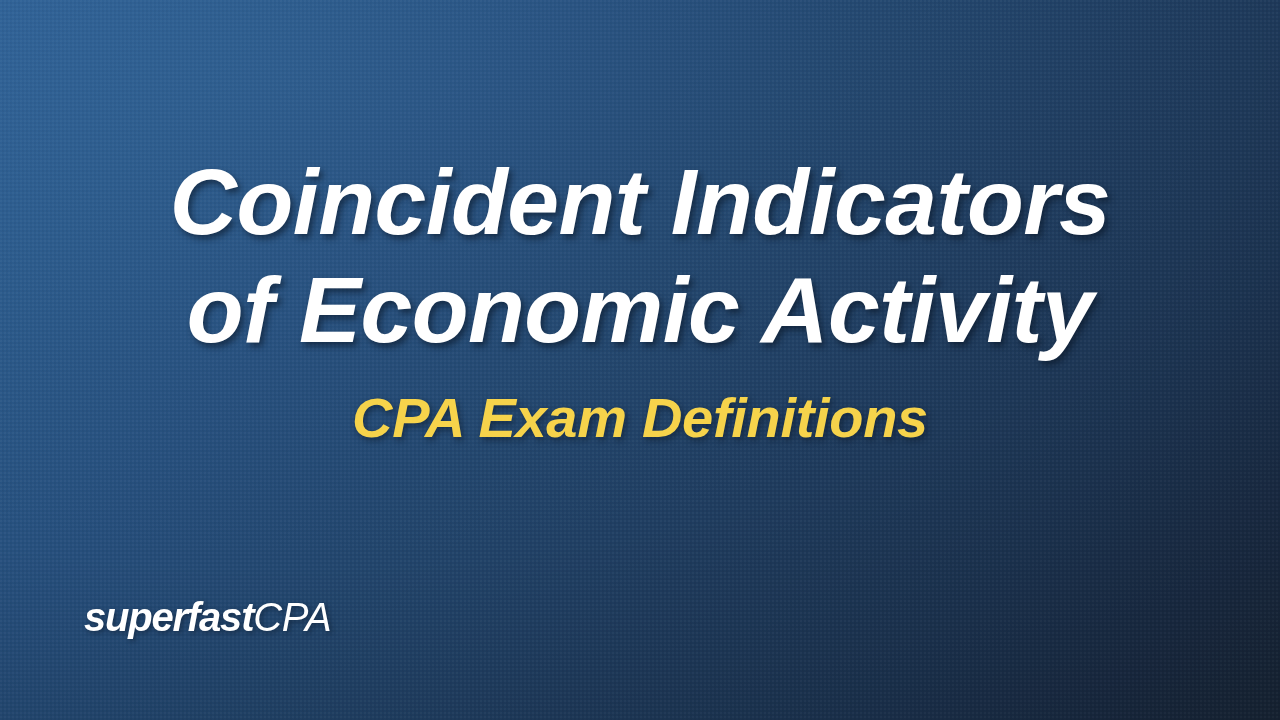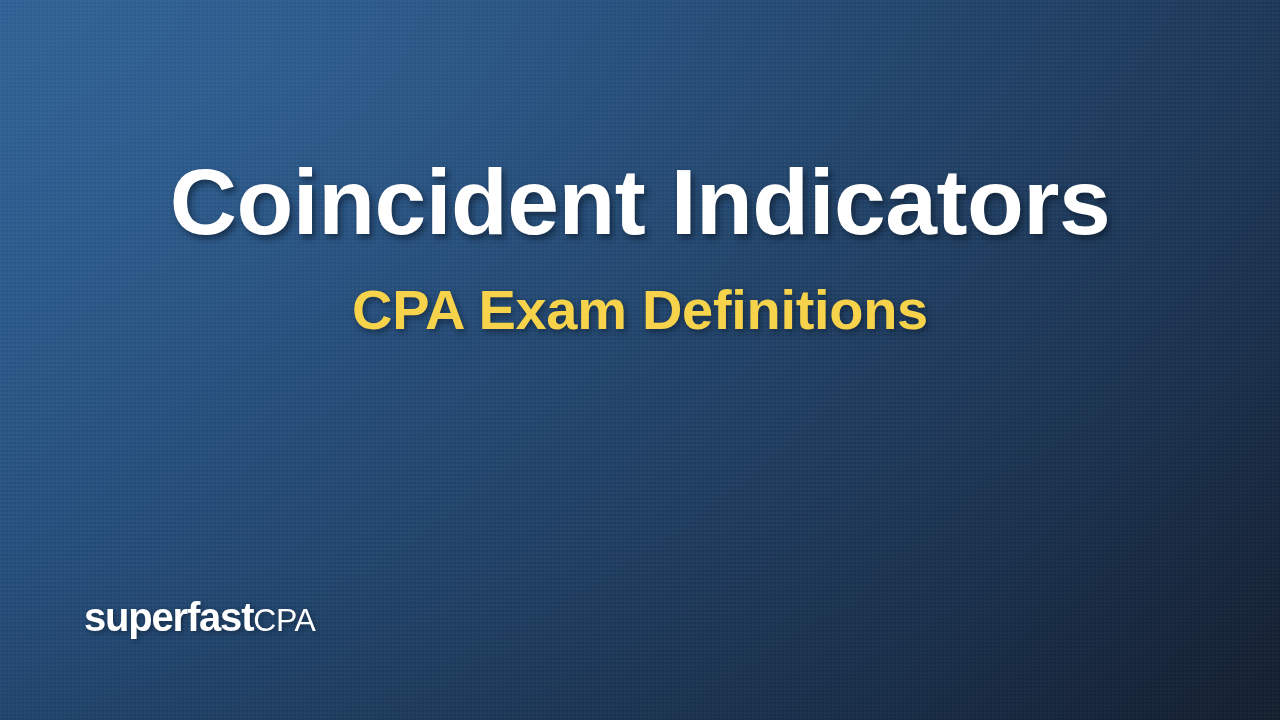--- a/index.html
+++ b/index.html
@@ -54,20 +54,21 @@
                 rgba(0,0,0,0.16) 100%);
     pointer-events: none;
     z-index: 2;
   }
 
   .content {
     position: relative;
     z-index: 3;
     width: 100%;
     height: 100%;
+    font-style: italic;
   }
 
   .title-block {
     position: absolute;
     left: 0;
     right: 0;
     top: 148px;
     text-align: center;
     padding: 0 48px;
     box-sizing: border-box;
@@ -107,33 +108,34 @@
   .logo-superfast {
     color: #ffffff;
     font-size: 40px;
     font-weight: 700;
     letter-spacing: -1.2px;
     text-align: center;
   }
 
   .logo-cpa {
     color: #ffffff;
-    font-size: 32px;
+    font-size: 40px;
     font-weight: 300;
     letter-spacing: -0.4px;
   }
 </style>
 </head>
 <body>
 
 <div class="slide">
   <div class="content">
 
     <div class="title-block">
       <span class="title-line">Coincident Indicators</span>
+      <span class="title-line">of Economic Activity</span>
       <span class="subtitle-line">CPA Exam Definitions</span>
     </div>
 
     <div class="logo">
       <span class="logo-superfast">superfast</span><span class="logo-cpa">CPA</span>
     </div>
 
   </div>
 </div>
 

